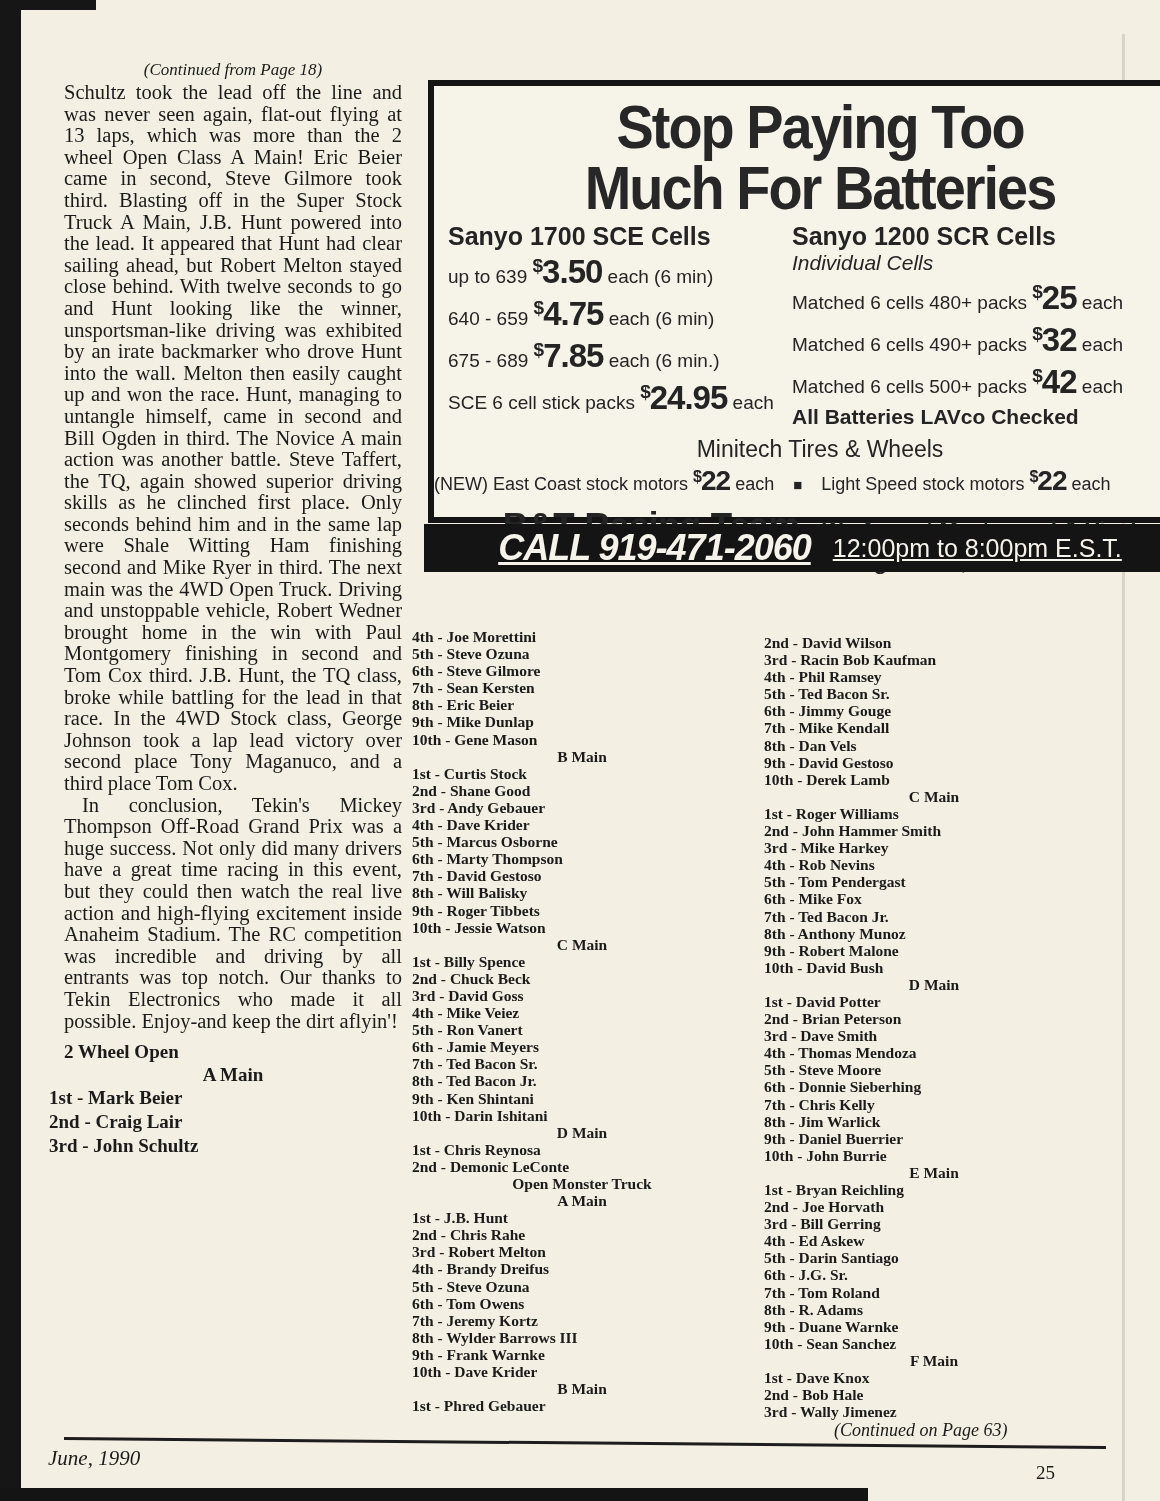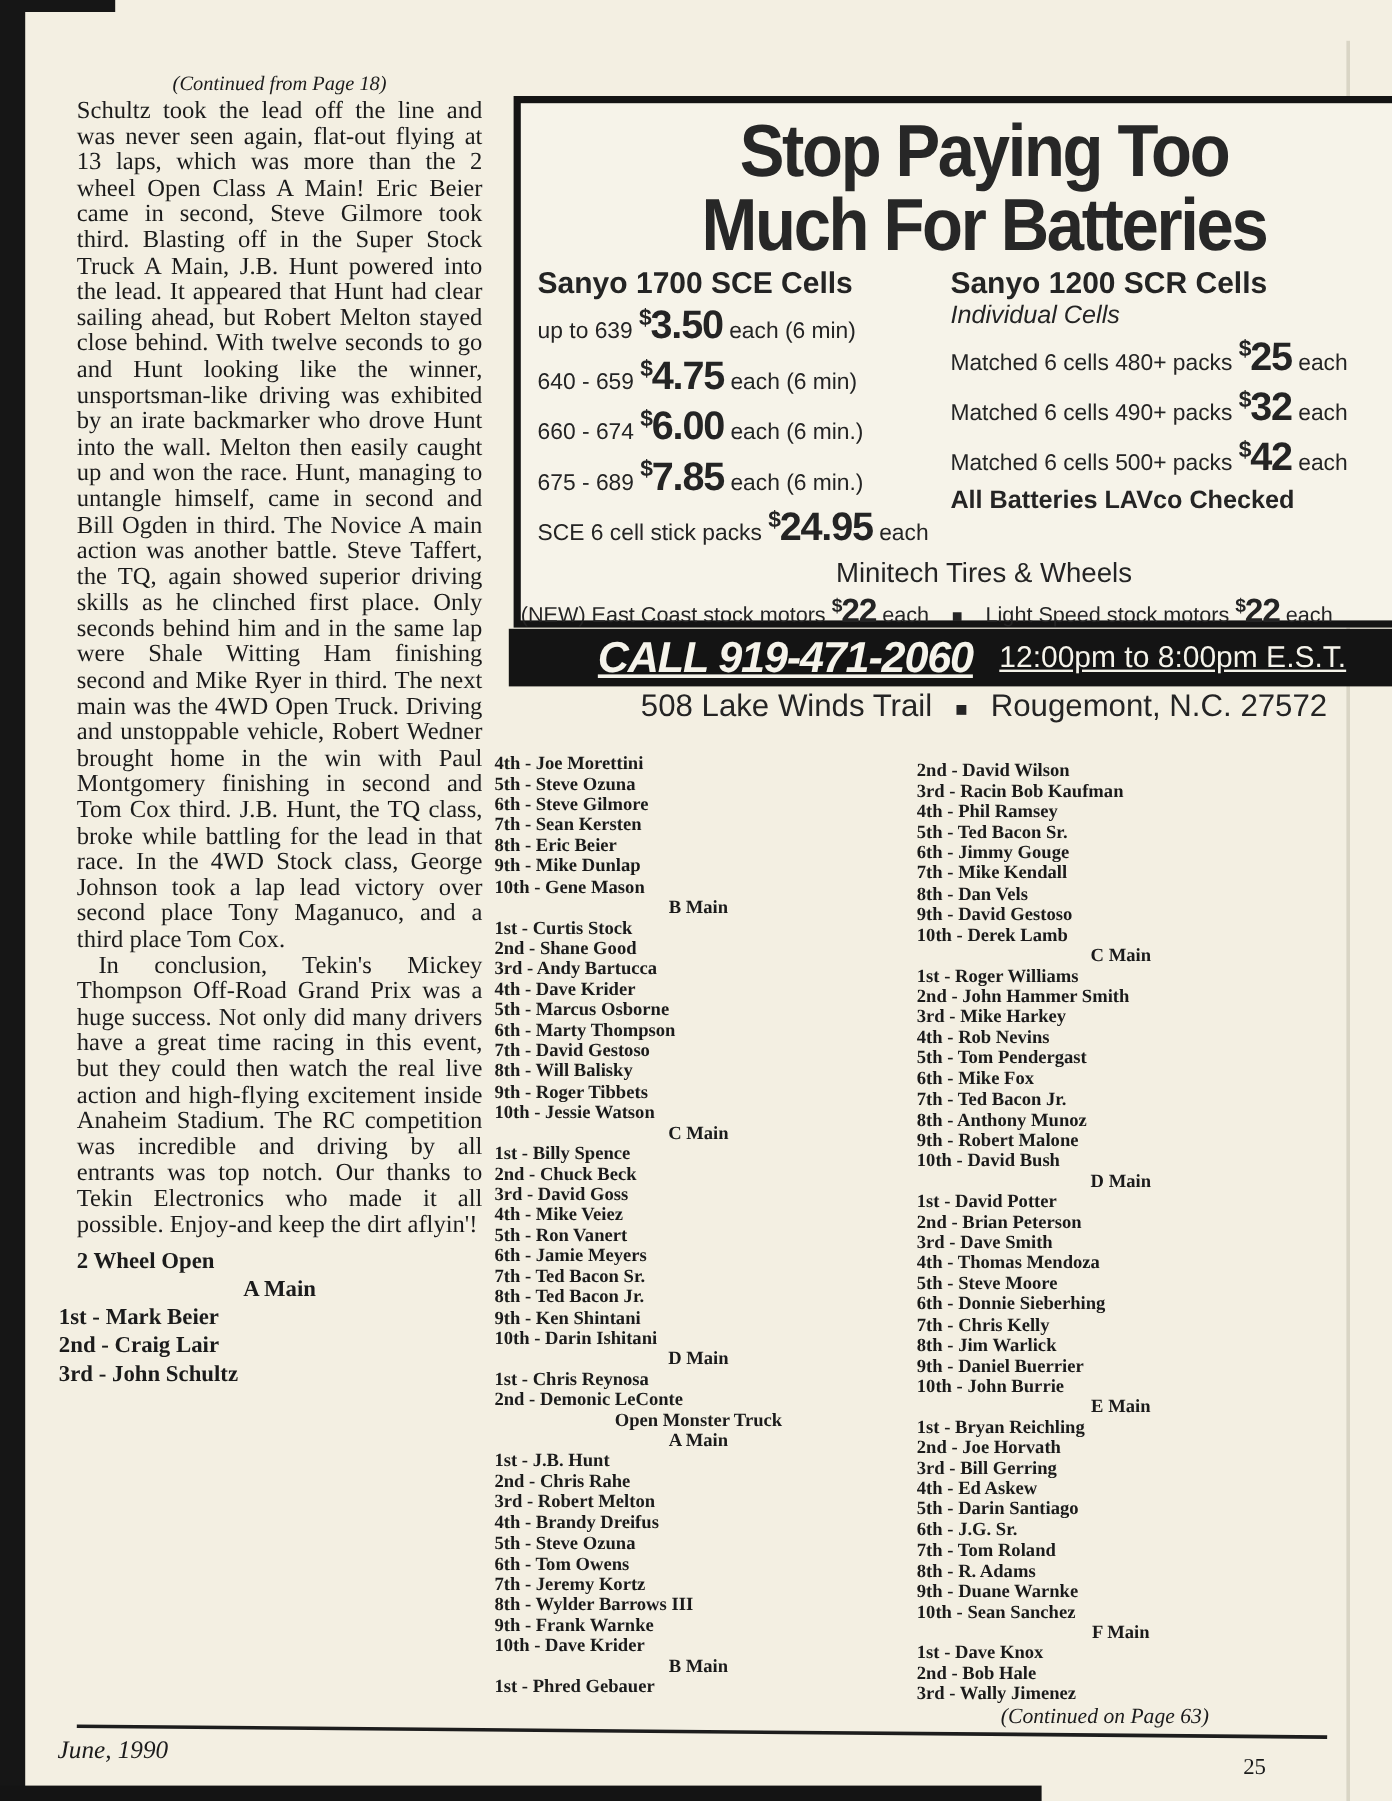--- a/index.html
+++ b/index.html
@@ -104,21 +104,20 @@
 
 <div class="ad-box">
   <div class="ad-headline first">Stop Paying Too</div>
   <div class="ad-headline">Much For Batteries</div>
   <div class="ad-cols">
     <div class="ad-col-left">
       <div class="ad-col-title">Sanyo 1700 SCE Cells</div>
       <div>
           <div class="price-row"><span class="pr-label">up to 639 </span><span class="pr-price"><sup>$</sup>3.50</span><span class="pr-suffix"> each (6 min)</span></div>
           <div class="price-row"><span class="pr-label">640 - 659 </span><span class="pr-price"><sup>$</sup>4.75</span><span class="pr-suffix"> each (6 min)</span></div>
-          <div class="price-row"><span class="pr-label">660 - 674 </span><span class="pr-price"><sup>$</sup>6.00</span><span class="pr-suffix"> each (6 min.)</span></div>
           <div class="price-row"><span class="pr-label">675 - 689 </span><span class="pr-price"><sup>$</sup>7.85</span><span class="pr-suffix"> each (6 min.)</span></div>
           <div class="price-row"><span class="pr-label">SCE 6 cell stick packs </span><span class="pr-price"><sup>$</sup>24.95</span><span class="pr-suffix"> each</span></div>
         </div>
     </div>
     <div class="ad-col-right">
       <div class="ad-col-title">Sanyo 1200 SCR Cells</div>
       <div class="ad-sub">Individual Cells</div>
       <div>
           <div class="price-row"><span class="pr-label">Matched 6 cells 480+ packs </span><span class="pr-price"><sup>$</sup>25</span><span class="pr-suffix"> each</span></div>
           <div class="price-row"><span class="pr-label">Matched 6 cells 490+ packs </span><span class="pr-price"><sup>$</sup>32</span><span class="pr-suffix"> each</span></div>
@@ -156,21 +155,21 @@
     <div class="res-entry">4th - Joe Morettini</div>
     <div class="res-entry">5th - Steve Ozuna</div>
     <div class="res-entry">6th - Steve Gilmore</div>
     <div class="res-entry">7th - Sean Kersten</div>
     <div class="res-entry">8th - Eric Beier</div>
     <div class="res-entry">9th - Mike Dunlap</div>
     <div class="res-entry">10th - Gene Mason</div>
     <div class="res-header">B Main</div>
     <div class="res-entry">1st - Curtis Stock</div>
     <div class="res-entry">2nd - Shane Good</div>
-    <div class="res-entry">3rd - Andy Bartucca</div>
+    <div class="res-entry">3rd - Andy Gebauer</div>
     <div class="res-entry">4th - Dave Krider</div>
     <div class="res-entry">5th - Marcus Osborne</div>
     <div class="res-entry">6th - Marty Thompson</div>
     <div class="res-entry">7th - David Gestoso</div>
     <div class="res-entry">8th - Will Balisky</div>
     <div class="res-entry">9th - Roger Tibbets</div>
     <div class="res-entry">10th - Jessie Watson</div>
     <div class="res-header">C Main</div>
     <div class="res-entry">1st - Billy Spence</div>
     <div class="res-entry">2nd - Chuck Beck</div>

